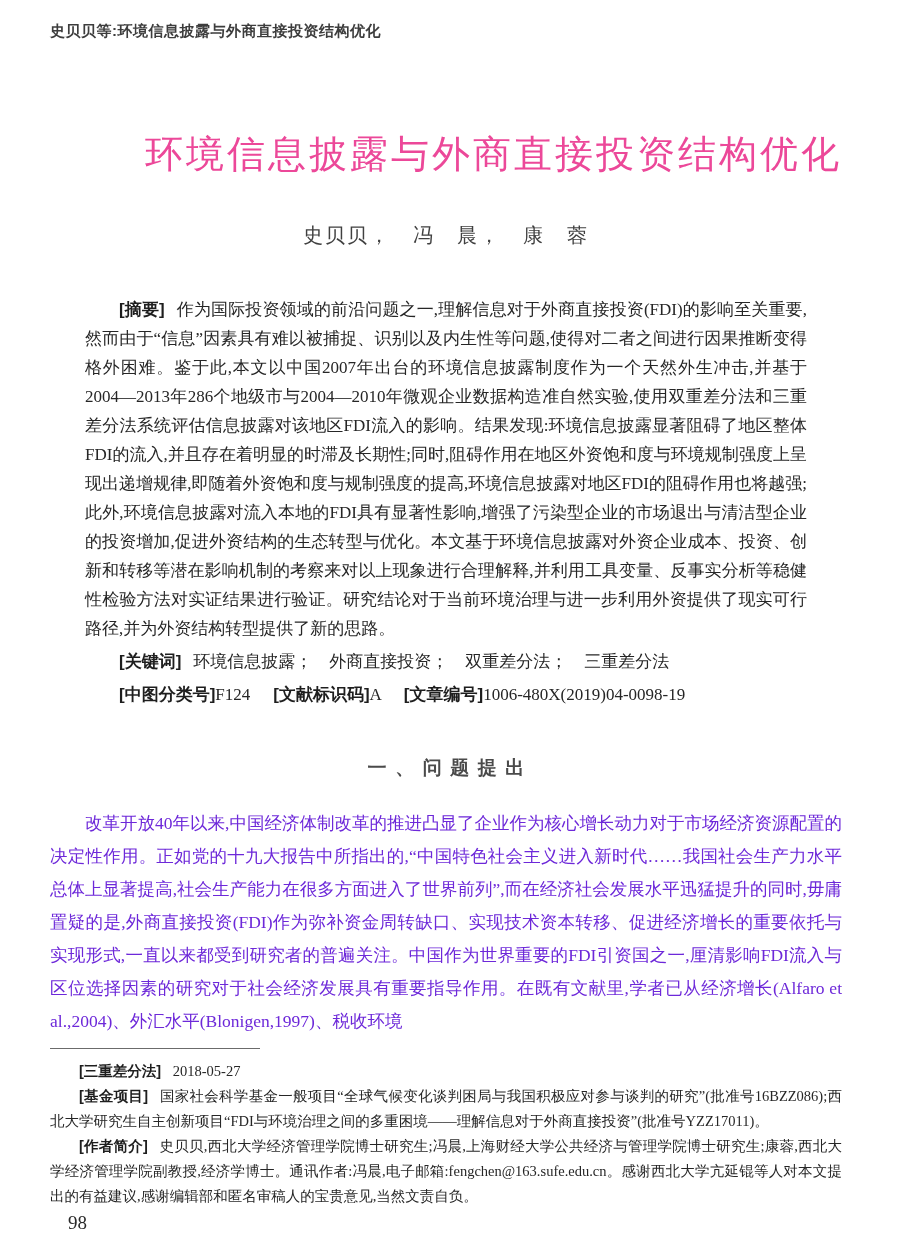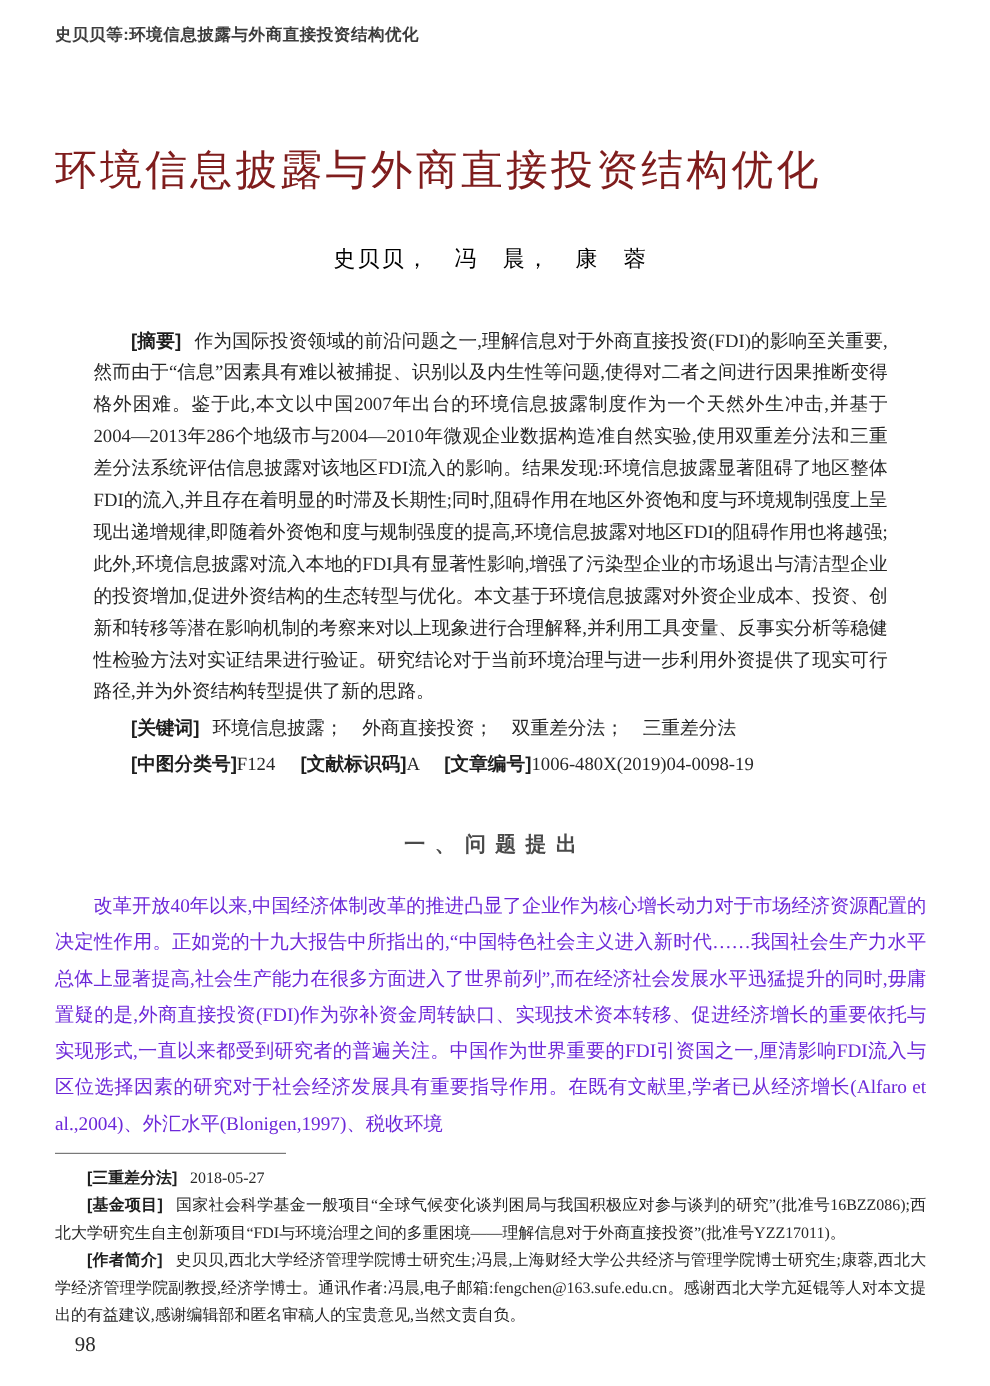--- a/index.html
+++ b/index.html
@@ -19,33 +19,33 @@
   }
   .running-header {
     font-family: "Liberation Sans", sans-serif;
     font-weight: 700;
     font-size: 15px;
     letter-spacing: 0.5px;
     color: #3d3d3d;
   }
   .title {
     margin-top: 88px;
-    text-align: left;
+    text-align: right;
     font-family: "Liberation Serif", serif;
     font-weight: 400;
     font-size: 38px;
     letter-spacing: 3px;
-    color: #7f1d1d;
+    color: #ec4899;
   }
   .authors {
     margin-top: 42px;
     text-align: center;
     font-size: 20px;
     letter-spacing: 2px;
-    color: #000000;
+    color: #404040;
   }
   .abstract-block {
     margin: 46px 35px 4px 35px;
     font-size: 17px;
     line-height: 29px;
     text-align: justify;
     color: #262626;
   }
   .abstract-block p { text-indent: 2em; }
   .label {

